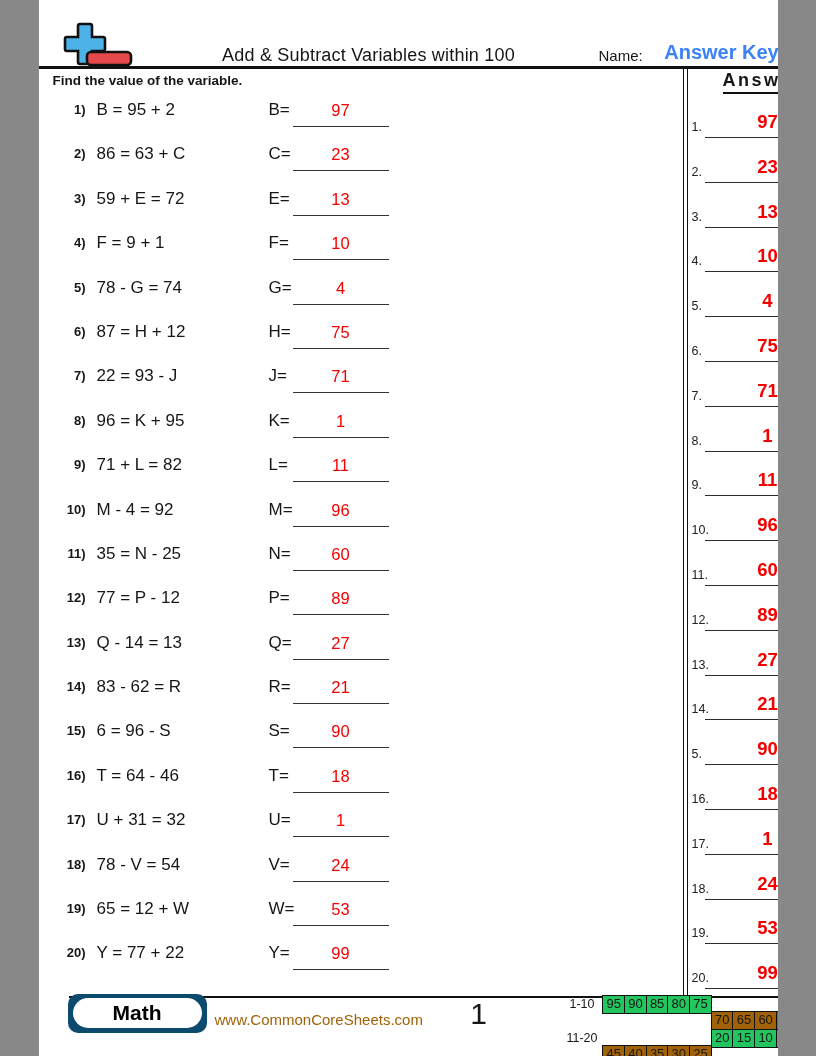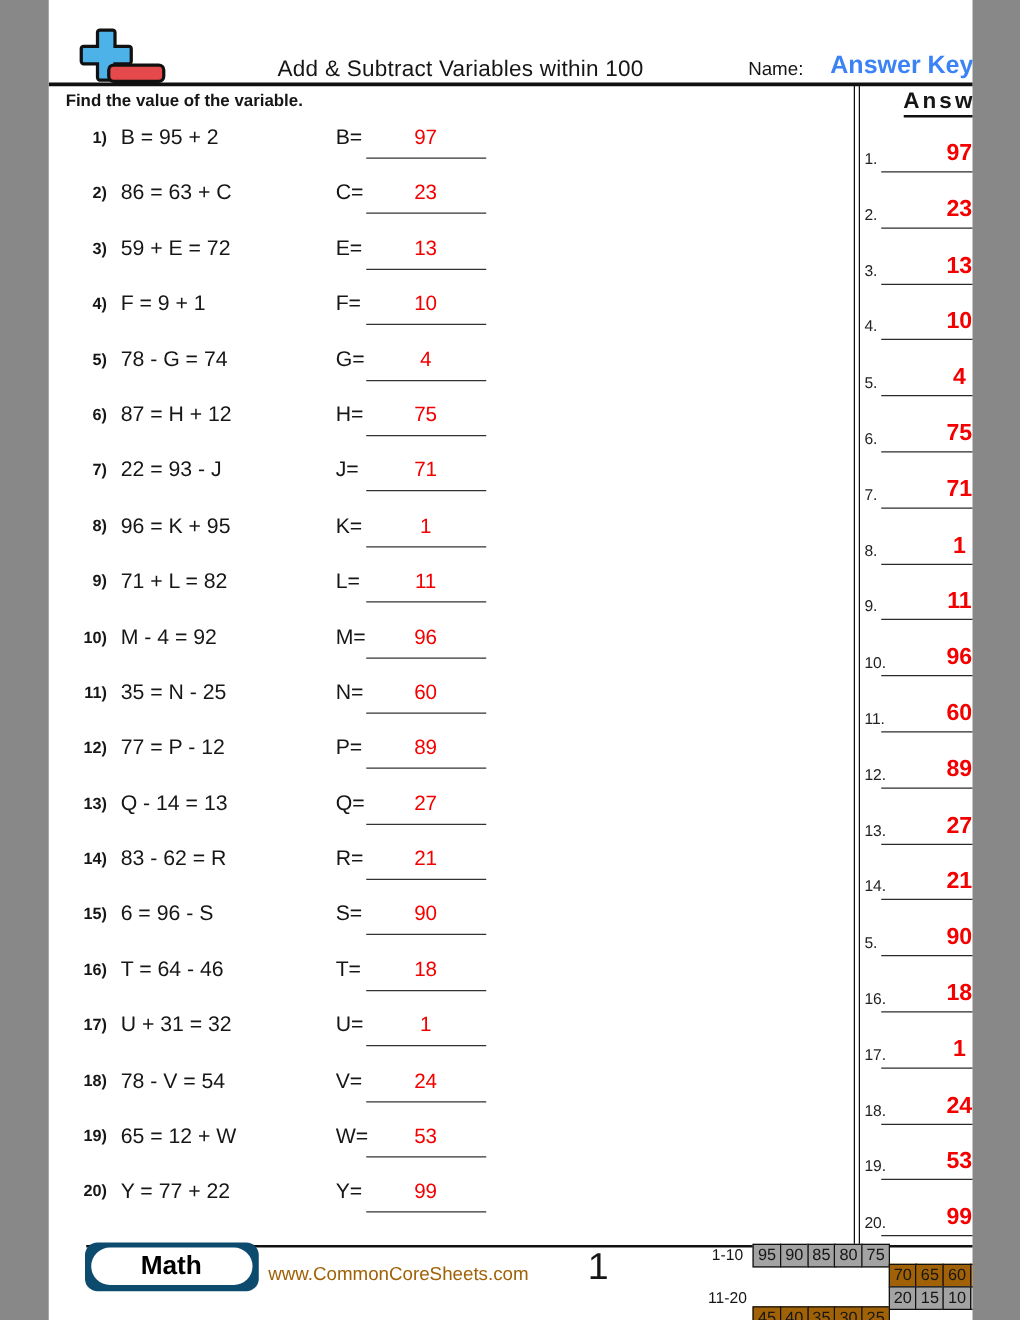--- a/index.html
+++ b/index.html
@@ -47,21 +47,21 @@
                 justify-content:center; font-size:21px; font-weight:bold; color:#000; }
   .website { position:absolute; left:176px; top:1011px; font-size:15px; color:#a16207; }
   .page-number { position:absolute; left:420px; top:997px; width:40px; text-align:center;
                  font-size:30px; }
   .score-table { position:absolute; left:527px; top:995px; }
   .score-row { display:flex; }
   .score-row.second { margin-top:-1.3px; }
   .score-label { width:38px; text-align:center; padding-right:5px; font-size:12.5px;
                  line-height:19px; }
   .score-cell { width:23px; height:19px; border:1.3px solid #111; margin-left:-1.3px;
-                text-align:center; font-size:13px; line-height:16.5px; background:#a3a3a3; }
+                text-align:center; font-size:13px; line-height:16.5px; background:#22c55e; }
   .score-cell.highlight { background:#a16207;margin-top:16px; }
 </style>
 </head>
 <body>
 
 <div class="page">
 
   <svg class="logo" width="72" height="46" viewBox="0 0 72 46">
     <path d="M17,2 h10 a2,2 0 0 1 2,2 v11 h11 a2,2 0 0 1 2,2 v10 a2,2 0 0 1 -2,2 h-11 v11 a2,2 0 0 1 -2,2 h-10 a2,2 0 0 1 -2,-2 v-11 h-11 a2,2 0 0 1 -2,-2 v-10 a2,2 0 0 1 2,-2 h11 v-11 a2,2 0 0 1 2,-2 z" fill="#4cb2e8" stroke="#111" stroke-width="2.6"></path>
     <rect x="24" y="30" width="44" height="13" rx="4" fill="#e5494b" stroke="#111" stroke-width="2.6"></rect>

